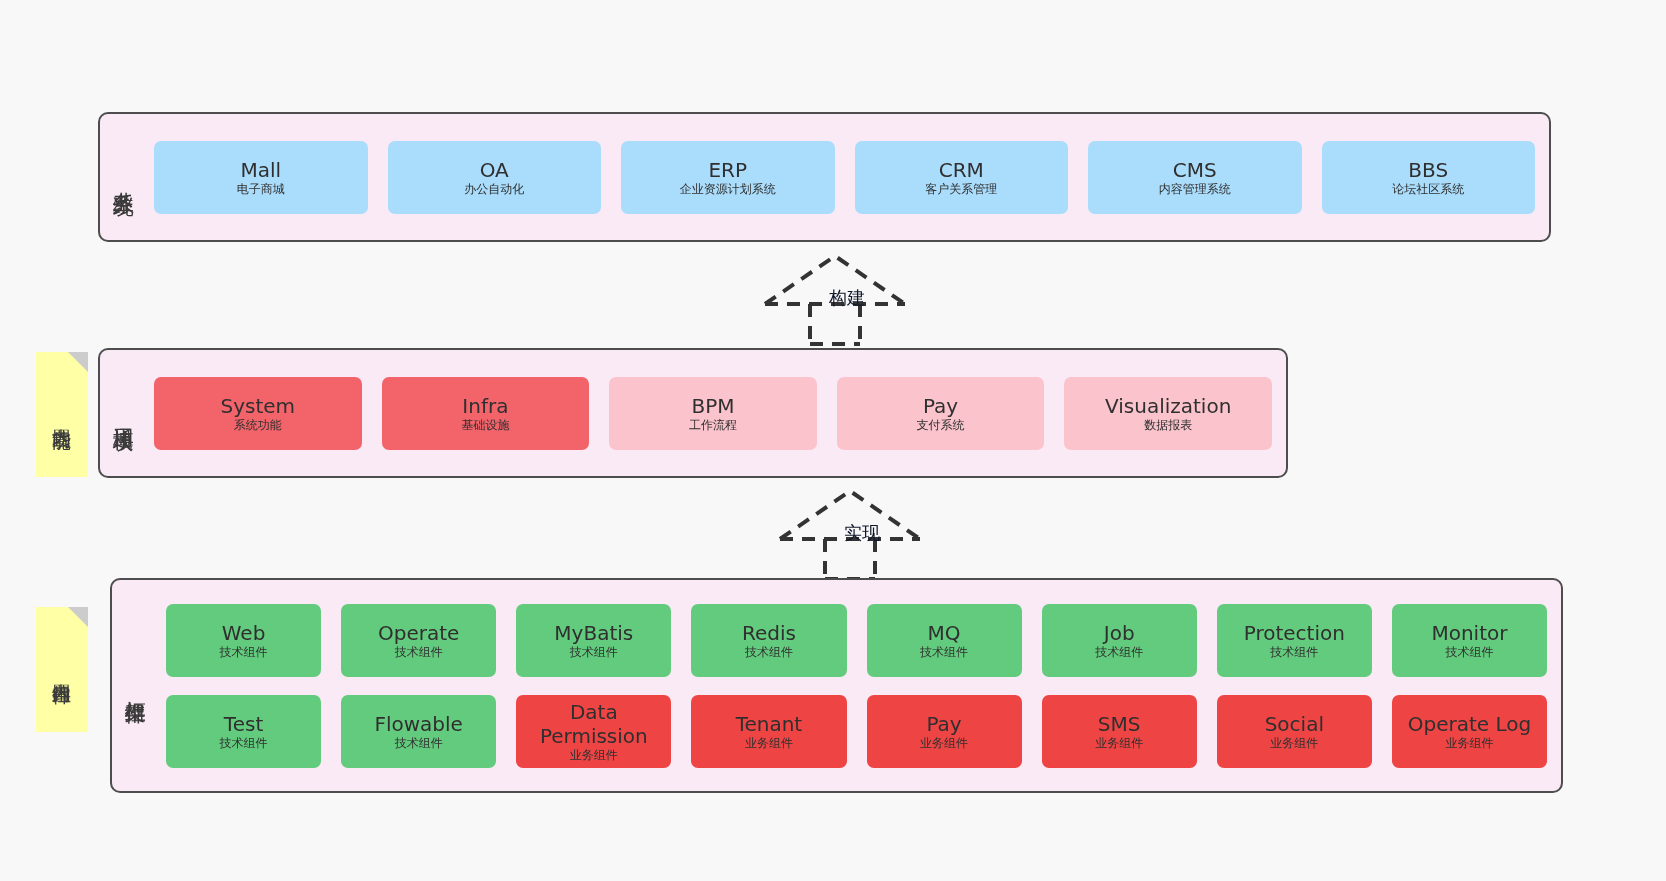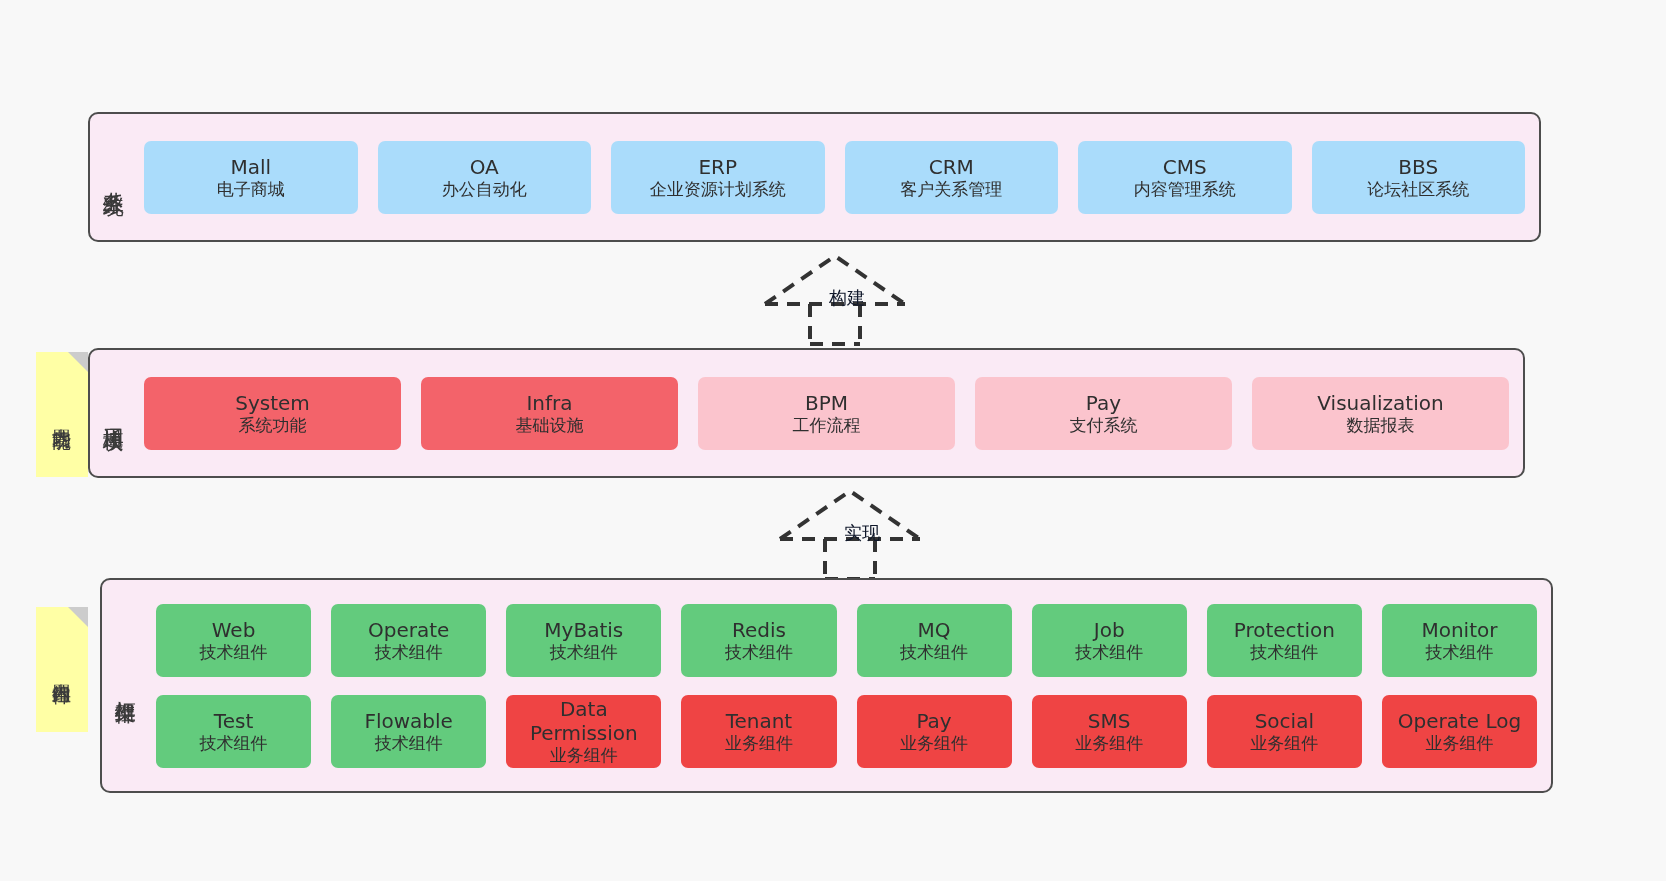--- a/index.html
+++ b/index.html
@@ -26,20 +26,21 @@
   
   .layer {
     position: absolute;
     box-sizing: border-box;
     background: #faeaf5;
     border: 2px solid #4d4d4d;
     border-radius: 10px;
     display: flex;
     flex-direction: row;
     align-items: stretch;
+    margin-left: 10px;
   }
 
   .layer-title {
     flex: 0 0 auto;
     width: 46px;
     display: flex;
     align-items: center;
     justify-content: center;
     font-size: 21px;
     line-height: 1.08;
@@ -75,36 +76,36 @@
     align-items: center;
     justify-content: center;
     text-align: center;
     line-height: 1.2;
   }
   .card .en {
     font-size: 20px;
     color: #2f2f2f;
   }
   .card .cn {
-    font-size: 17px;
+    font-size: 12px;
     color: #2f2f2f;
   }
 
   
   .c-blue       { background: #aadcfb; }
   .c-red        { background: #f3636a; }
   .c-pink       { background: #fbc4cd; }
   .c-green      { background: #63cb7d; }
   .c-lightgreen { background: #ef4444; }
 
   
   #layer-business  { left: 88px;  top: 112px; width: 1453px; height: 130px; }
   #layer-business .card { height: 73px; }
 
-  #layer-common    { left: 88px;  top: 348px; width: 1437px; height: 130px; }
+  #layer-common    { left: 88px;  top: 348px; width: 1190px; height: 130px; }
   #layer-common .card { height: 73px; }
 
   #layer-framework { left: 100px;  top: 578px; width: 1453px; height: 215px; }
   #layer-framework .card { height: 73px; }
 
   
   .sticky {
     position: absolute;
     width: 52px;
     background: #ffffa5;

